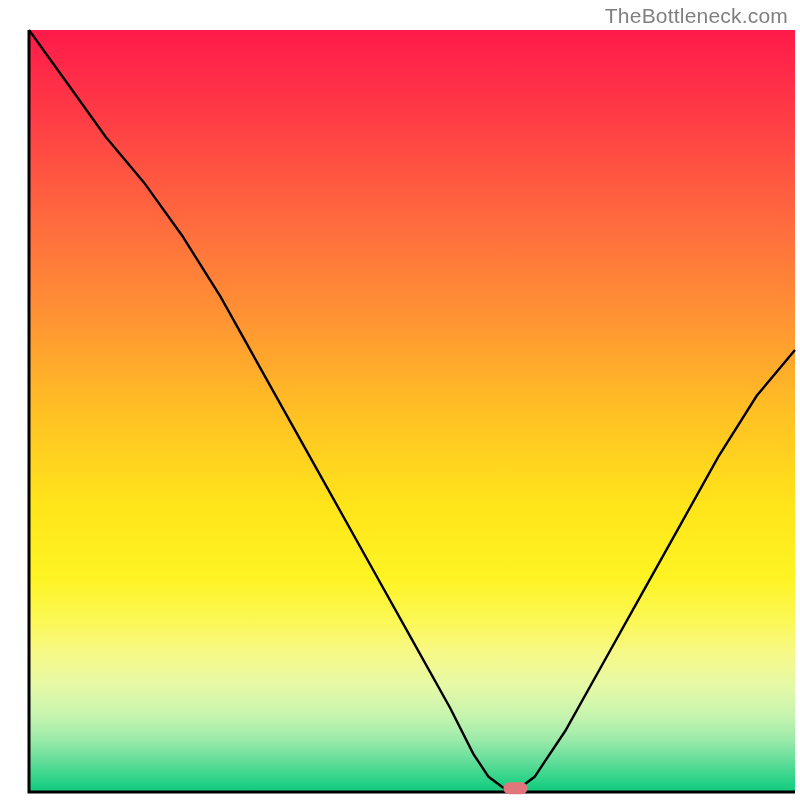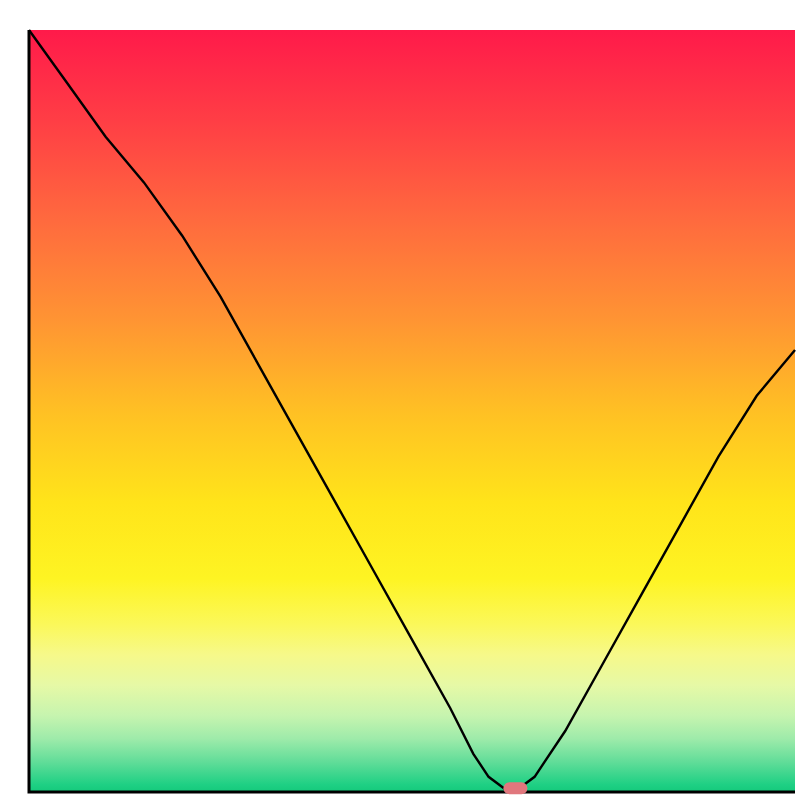--- a/index.html
+++ b/index.html
@@ -58,13 +58,14 @@
 
     <rect fill="url(#bg-grad)" x="29" y="30" width="766" height="762"></rect>
 
     <path fill="none" d="M 29 30 L 29 792 L 795 792" stroke="#000000" stroke-width="3"></path>
 
     <path fill="none" stroke="#000" stroke-width="2.4" d="M 29.0 30.0 L 67.3 83.3 L 105.6 136.7 L 143.9 182.4 L 182.2 235.7 L 220.5 296.7 L 258.8 365.3 L 297.1 433.9 L 335.4 502.4 L 373.7 571.0 L 412.0 639.6 L 450.3 708.2 L 473.3 753.9 L 488.6 776.8 L 503.9 788.2 L 519.2 788.2 L 534.6 776.8 L 565.2 731.0 L 603.5 662.5 L 641.8 593.9 L 680.1 525.3 L 718.4 456.7 L 756.7 395.8 L 795.0 350.0"></path>
 
     <rect rx="6" ry="6" x="503.4100000000001" y="782.19" width="24" height="12" fill="#e0777d"></rect>
   </svg>
 
+  <div class="attribution">TheBottleneck.com</div>
 </div>
 
 </body></html>

